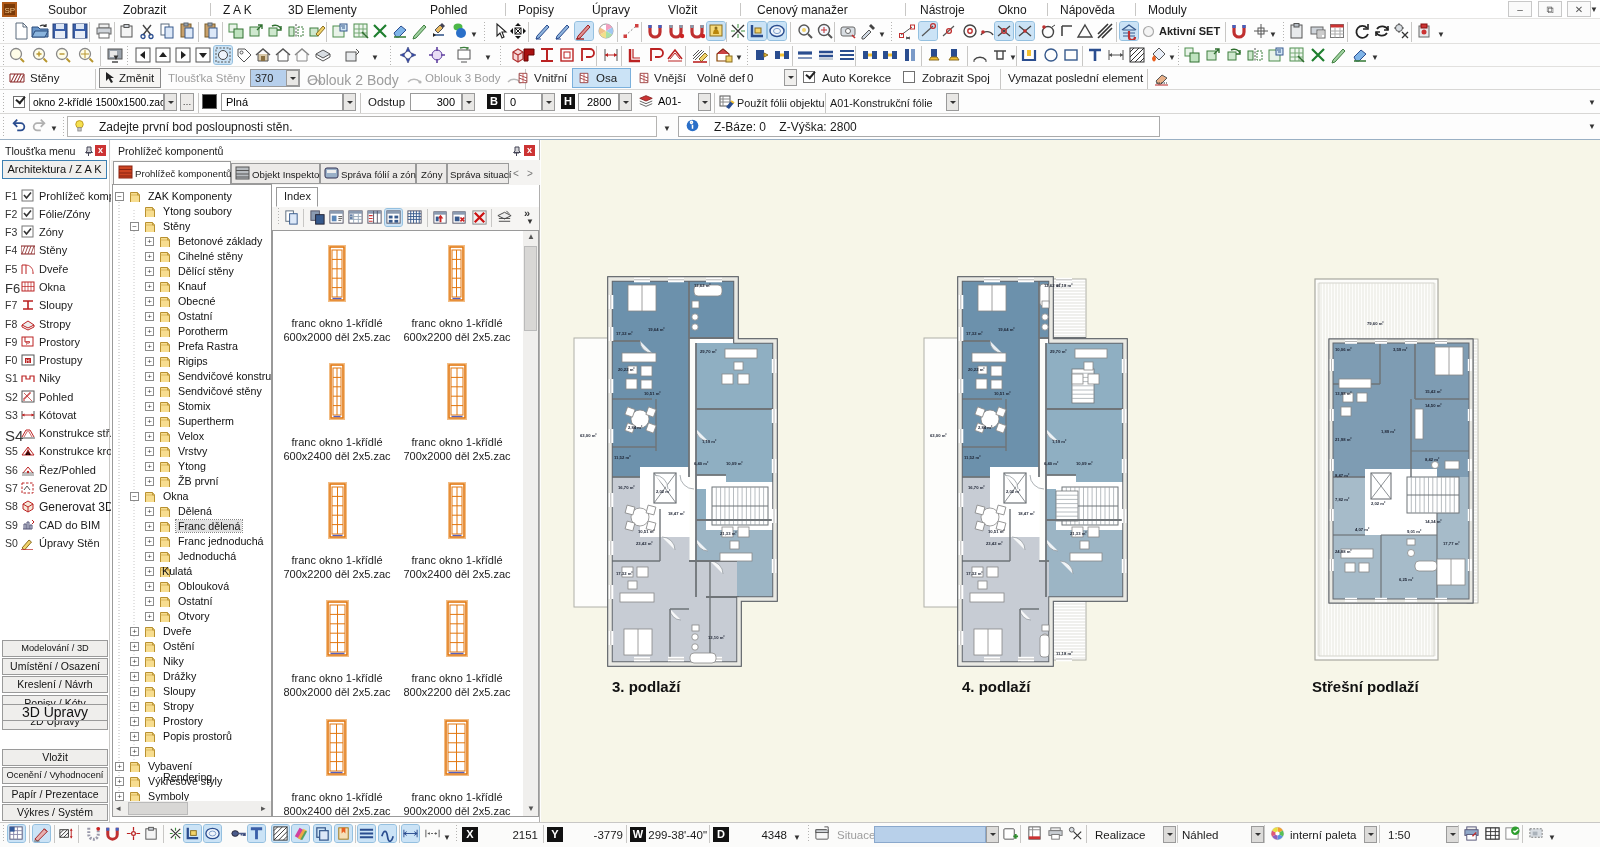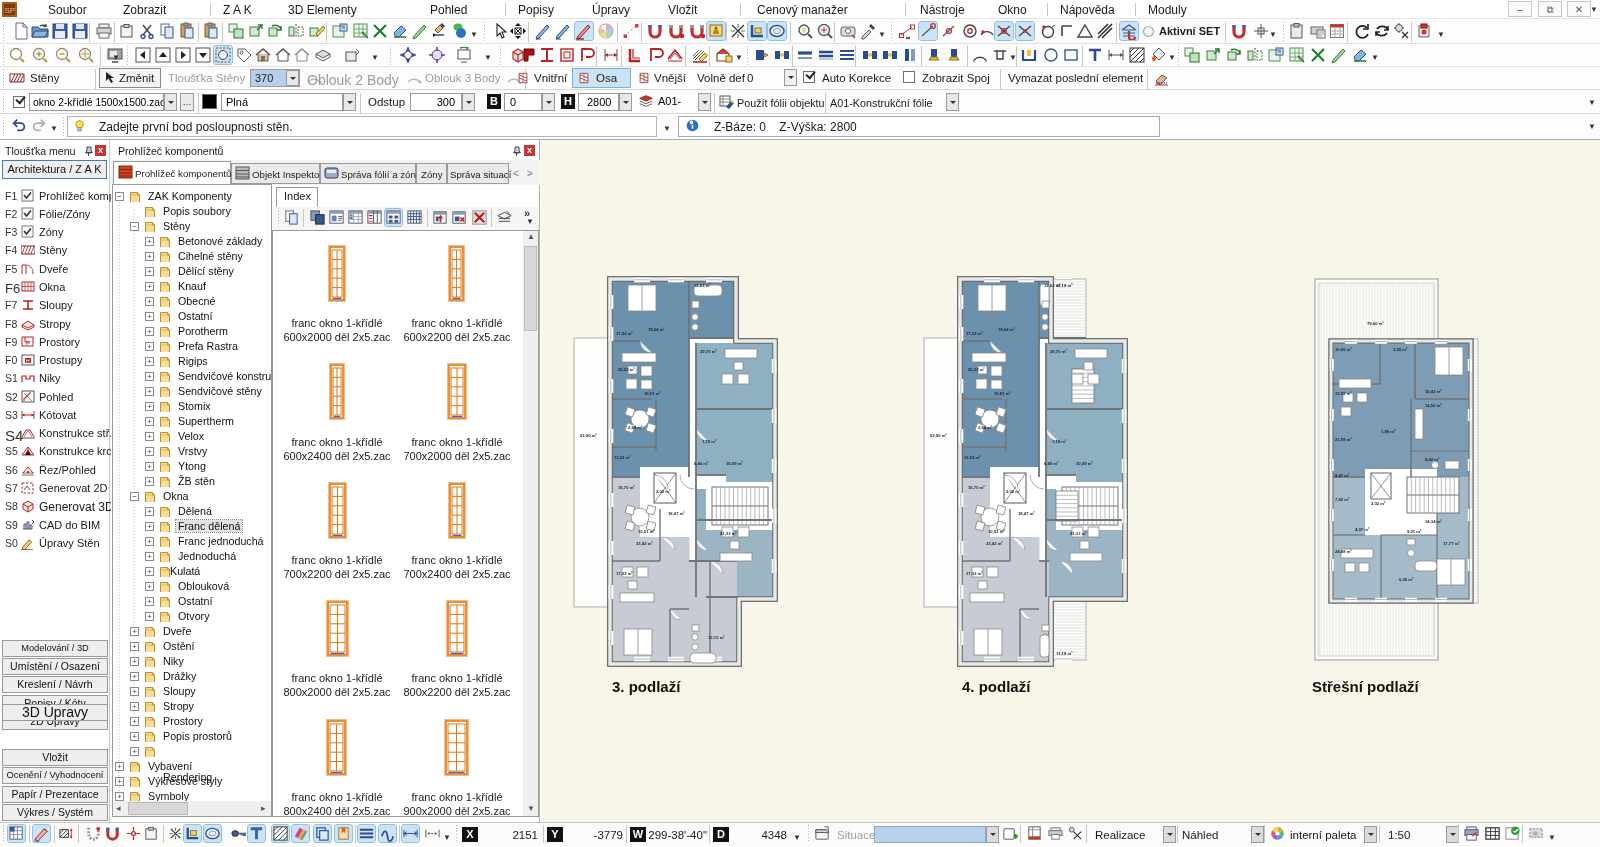--- a/index.html
+++ b/index.html
@@ -943,21 +943,21 @@
     <path d="M1.5 1.5h7l2 2.5v8h-9z" fill="#f7dd8f" stroke="#b89030"></path>
     <path d="M1.5 4h9" stroke="#d4b050" stroke-width="0.8"></path>
     <path d="M8.5 1.5v2.5h2" fill="none" stroke="#b89030" stroke-width="0.8"></path>
   </svg>
 <span class="treerow" style="left:146px;top:190.0px;padding:0 2px">ZAK Komponenty</span>
 <svg class="fold" width="12" height="14" style="left:144px;top:205.5px">
     <path d="M1.5 1.5h7l2 2.5v8h-9z" fill="#f7dd8f" stroke="#b89030"></path>
     <path d="M1.5 4h9" stroke="#d4b050" stroke-width="0.8"></path>
     <path d="M8.5 1.5v2.5h2" fill="none" stroke="#b89030" stroke-width="0.8"></path>
   </svg>
-<span class="treerow" style="left:161px;top:205.0px;padding:0 2px">Popis soubory</span>
+<span class="treerow" style="left:161px;top:205.0px;padding:0 2px">Ytong soubory</span>
 <span class="exp" style="left:130px;top:222.0px">−</span>
 <svg class="fold" width="12" height="14" style="left:144px;top:220.5px">
     <path d="M1.5 1.5h7l2 2.5v8h-9z" fill="#f7dd8f" stroke="#b89030"></path>
     <path d="M1.5 4h9" stroke="#d4b050" stroke-width="0.8"></path>
     <path d="M8.5 1.5v2.5h2" fill="none" stroke="#b89030" stroke-width="0.8"></path>
   </svg>
 <span class="treerow" style="left:161px;top:220.0px;padding:0 2px">Stěny</span>
 <span class="exp" style="left:145px;top:237.0px">+</span>
 <svg class="fold" width="12" height="14" style="left:159px;top:235.5px">
     <path d="M1.5 1.5h7l2 2.5v8h-9z" fill="#f7dd8f" stroke="#b89030"></path>
@@ -1069,21 +1069,21 @@
     <path d="M1.5 4h9" stroke="#d4b050" stroke-width="0.8"></path>
     <path d="M8.5 1.5v2.5h2" fill="none" stroke="#b89030" stroke-width="0.8"></path>
   </svg>
 <span class="treerow" style="left:176px;top:460.0px;padding:0 2px">Ytong</span>
 <span class="exp" style="left:145px;top:477.0px">+</span>
 <svg class="fold" width="12" height="14" style="left:159px;top:475.5px">
     <path d="M1.5 1.5h7l2 2.5v8h-9z" fill="#f7dd8f" stroke="#b89030"></path>
     <path d="M1.5 4h9" stroke="#d4b050" stroke-width="0.8"></path>
     <path d="M8.5 1.5v2.5h2" fill="none" stroke="#b89030" stroke-width="0.8"></path>
   </svg>
-<span class="treerow" style="left:176px;top:475.0px;padding:0 2px">ŽB stěn</span>
+<span class="treerow" style="left:176px;top:475.0px;padding:0 2px">ŽB první</span>
 <span class="exp" style="left:130px;top:492.0px">−</span>
 <svg class="fold" width="12" height="14" style="left:144px;top:490.5px">
     <path d="M1.5 1.5h7l2 2.5v8h-9z" fill="#f7dd8f" stroke="#b89030"></path>
     <path d="M1.5 4h9" stroke="#d4b050" stroke-width="0.8"></path>
     <path d="M8.5 1.5v2.5h2" fill="none" stroke="#b89030" stroke-width="0.8"></path>
   </svg>
 <span class="treerow" style="left:161px;top:490.0px;padding:0 2px">Okna</span>
 <span class="exp" style="left:145px;top:507.0px">+</span>
 <svg class="fold" width="12" height="14" style="left:159px;top:505.5px">
     <path d="M1.5 1.5h7l2 2.5v8h-9z" fill="#f7dd8f" stroke="#b89030"></path>
@@ -1111,21 +1111,21 @@
     <path d="M1.5 4h9" stroke="#d4b050" stroke-width="0.8"></path>
     <path d="M8.5 1.5v2.5h2" fill="none" stroke="#b89030" stroke-width="0.8"></path>
   </svg>
 <span class="treerow" style="left:176px;top:550.0px;padding:0 2px">Jednoduchá</span>
 <span class="exp" style="left:145px;top:567.0px">+</span>
 <svg class="fold" width="12" height="14" style="left:159px;top:565.5px">
     <path d="M1.5 1.5h7l2 2.5v8h-9z" fill="#f7dd8f" stroke="#b89030"></path>
     <path d="M1.5 4h9" stroke="#d4b050" stroke-width="0.8"></path>
     <path d="M8.5 1.5v2.5h2" fill="none" stroke="#b89030" stroke-width="0.8"></path>
   </svg>
-<span class="treerow" style="left:168px;top:565.0px;padding:0 2px">Kulatá</span>
+<span class="treerow" style="left:160px;top:565.0px;padding:0 2px">Kulatá</span>
 <span class="exp" style="left:145px;top:582.0px">+</span>
 <svg class="fold" width="12" height="14" style="left:159px;top:580.5px">
     <path d="M1.5 1.5h7l2 2.5v8h-9z" fill="#f7dd8f" stroke="#b89030"></path>
     <path d="M1.5 4h9" stroke="#d4b050" stroke-width="0.8"></path>
     <path d="M8.5 1.5v2.5h2" fill="none" stroke="#b89030" stroke-width="0.8"></path>
   </svg>
 <span class="treerow" style="left:176px;top:580.0px;padding:0 2px">Oblouková</span>
 <span class="exp" style="left:145px;top:597.0px">+</span>
 <svg class="fold" width="12" height="14" style="left:159px;top:595.5px">
     <path d="M1.5 1.5h7l2 2.5v8h-9z" fill="#f7dd8f" stroke="#b89030"></path>

